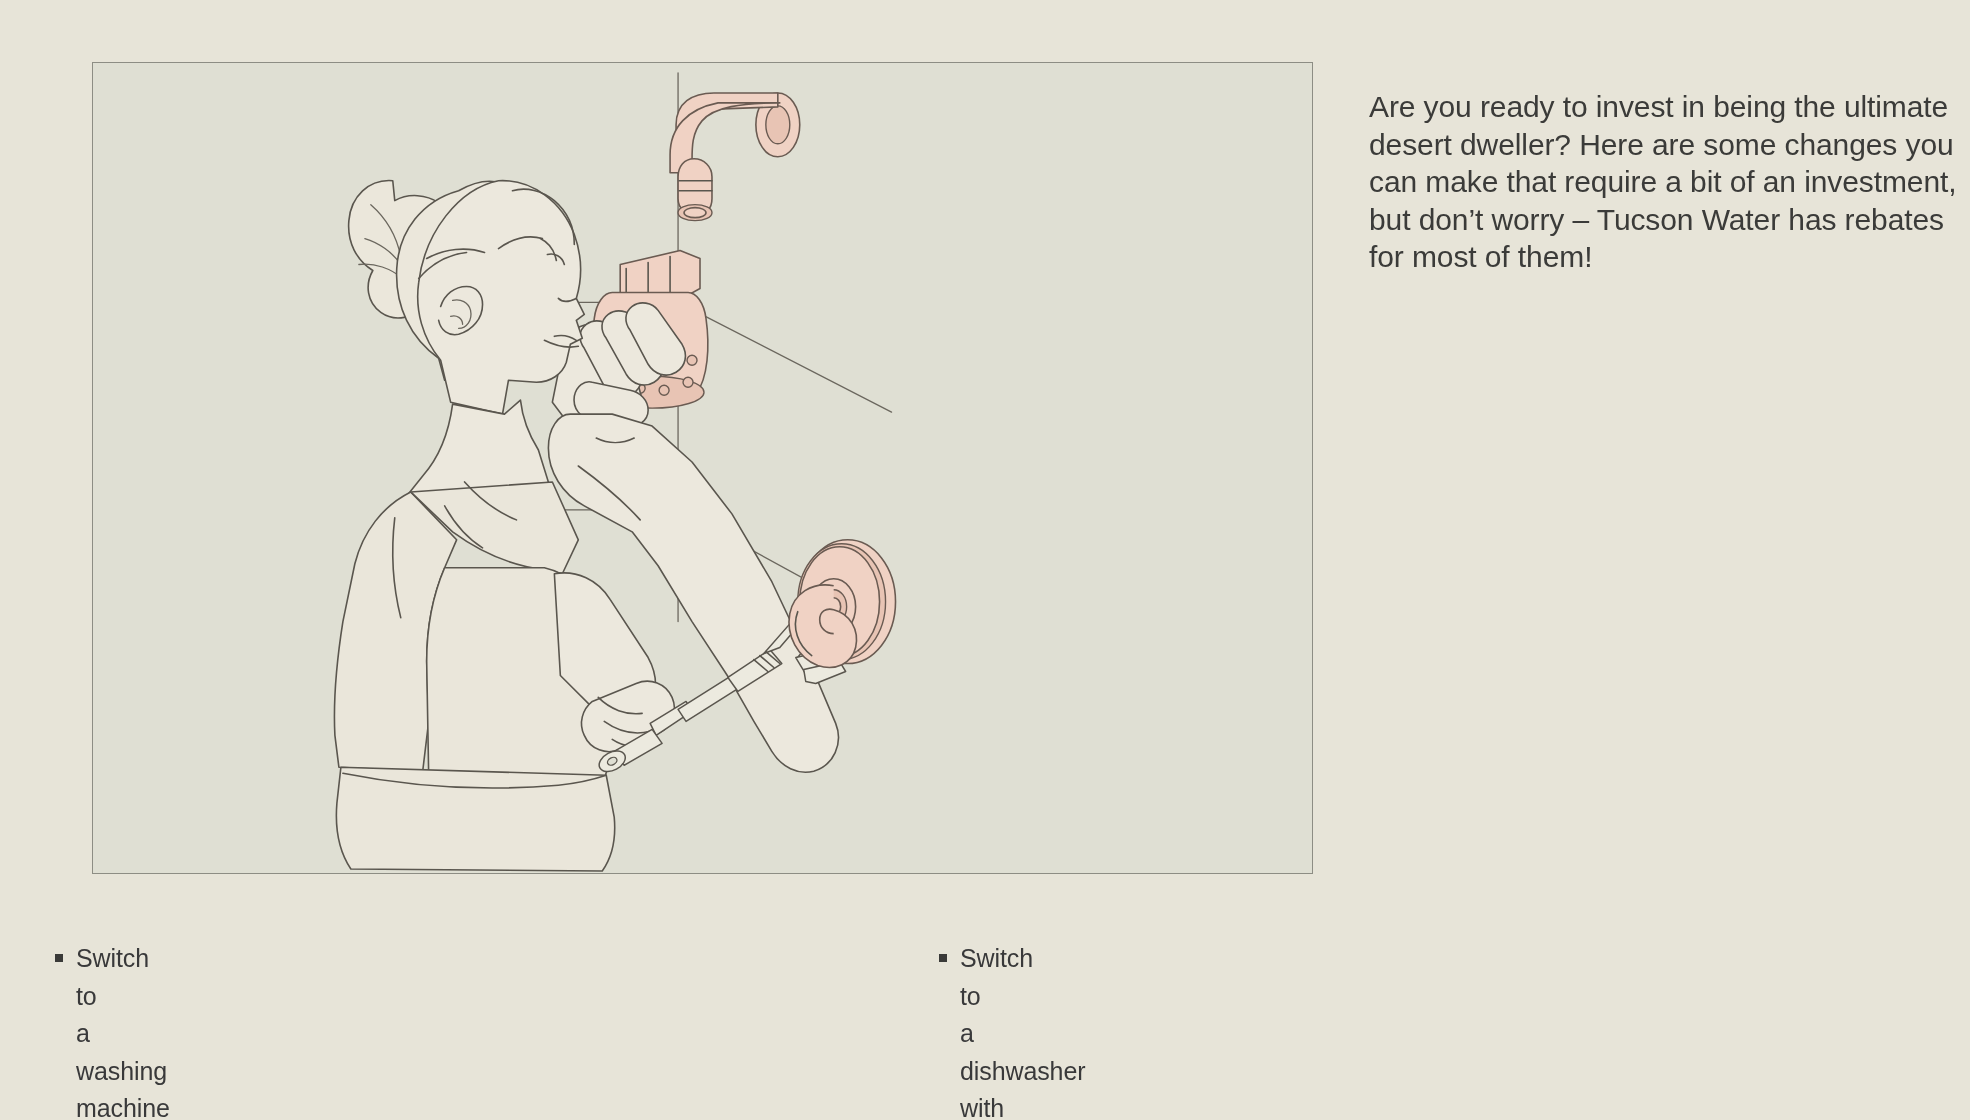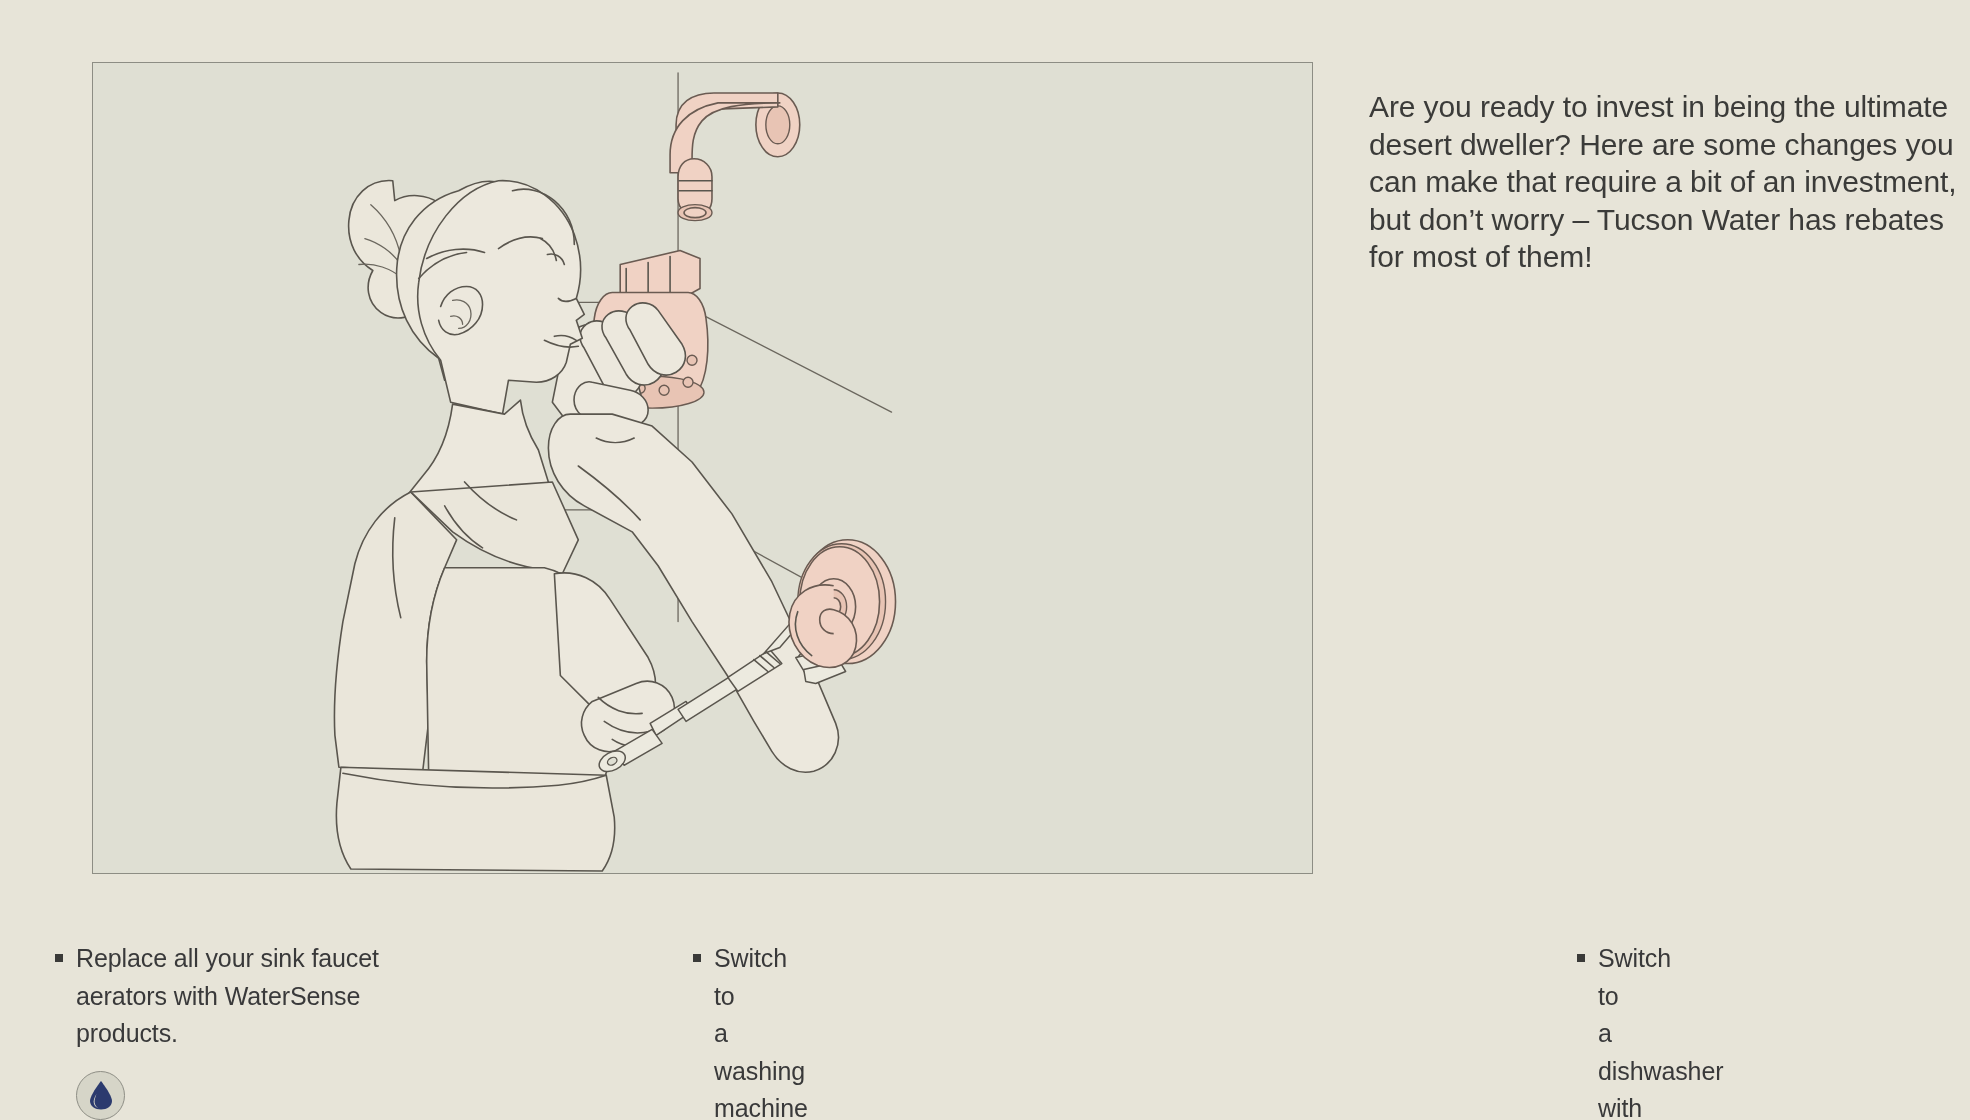--- a/index.html
+++ b/index.html
@@ -249,32 +249,20 @@
         <path class="ln" d="M706 550 C700 566 706 584 720 594"></path>
       </g>
     </svg>
   </div>
 
   <p id="intro-paragraph">Are you ready to invest in being the ultimate desert dweller? Here are some changes you can make that require a bit of an investment, but don’t worry – Tucson Water has rebates for most of them!</p>
 </div>
 
 <div id="bullet-row">
 
-  <div class="bullet-col col-1">
-    <div class="bullet-item">
-      <span class="bullet-marker"></span>
-      <span class="bullet-text">Replace all your sink faucet aerators with WaterSense products.</span>
-      <div class="badge">
-        <svg width="26" height="30" viewBox="0 0 26 30">
-          <path d="M13 1 C13 1 2 15 2 21 C2 26 7 29.5 13 29.5 C19 29.5 24 26 24 21 C24 15 13 1 13 1 Z" fill="#2b3a6e"></path>
-          <path d="M8.5 14 C6 18 5 21 6 24 C6.8 26.2 8.6 27.6 10.4 28.2 C7.6 26.6 6.2 23.6 6.6 20.6 C6.9 18.4 7.7 16.1 8.5 14 Z" fill="#d6d5c8"></path>
-        </svg>
-      </div>
-    </div>
-  </div>
 
   <div class="bullet-col col-2">
     <div class="bullet-item">
       <span class="bullet-marker"></span>
       <span class="bullet-text">Switch to a washing machine with an ENERGY STAR logo.</span>
 
     </div>
   </div>
 
   <div class="bullet-col col-3">

